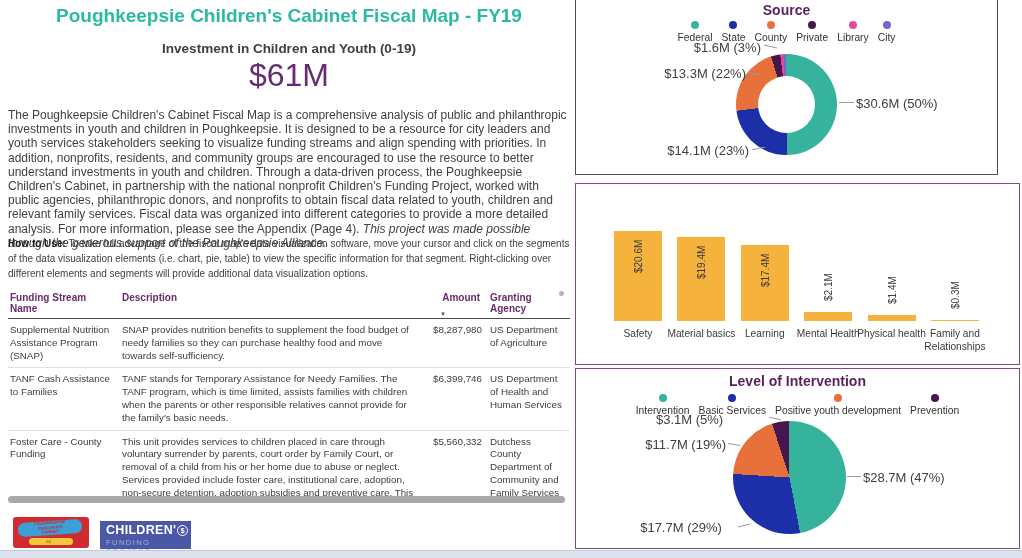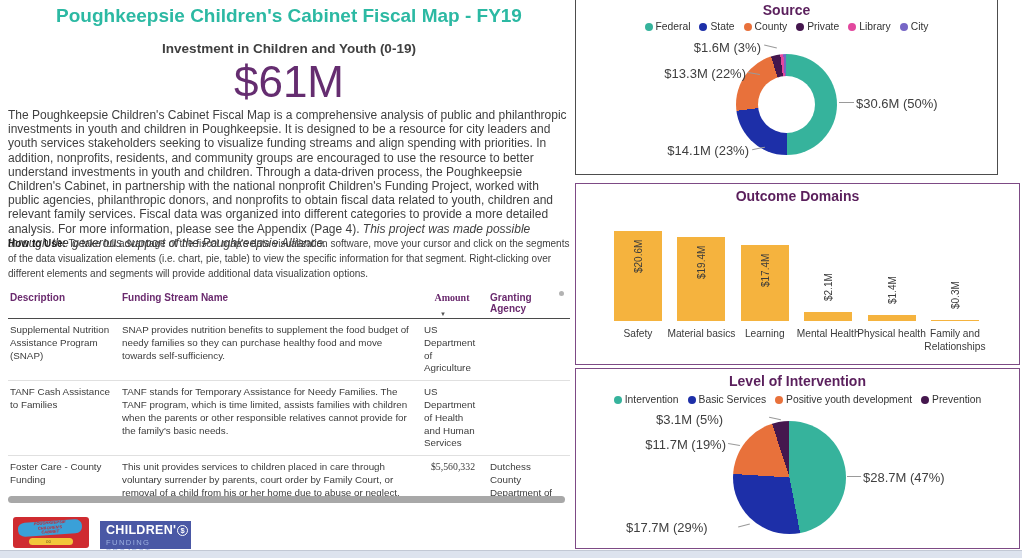--- a/index.html
+++ b/index.html
@@ -6,34 +6,34 @@
   body { font-family:"Liberation Sans", sans-serif; background:#fff; }
   .canvas { position:relative; width:1022px; height:558px; background:#fff; overflow:hidden; }
 
   
   .left { position:absolute; left:8px; top:0; width:562px; height:558px; }
   .page-title { position:absolute; top:5px; left:0; width:100%; text-align:center;
     font-size:19px; font-weight:bold; color:#2CB9A3; }
   .page-subtitle { position:absolute; top:41px; left:0; width:100%; text-align:center;
     font-size:13.5px; font-weight:bold; color:#404040; }
   .page-total { position:absolute; top:57px; left:0; width:100%; text-align:center;
-    font-size:44px; font-weight:400; color:#652D70; }
+    font-size:32px; font-weight:400; color:#652D70; }
   .intro { position:absolute; top:108px; left:0; width:562px;
     font-size:12px; line-height:14.2px; color:#3f3f3f; }
   .intro em { font-style:italic; }
   .howto { position:absolute; top:236px; left:0; width:562px;
     font-size:10px; line-height:15.2px; color:#3f3f3f; }
   .howto b { color:#222;text-align:center; }
 
   
   .table-wrap { position:absolute; top:289px; left:0; width:562px; height:208px; overflow:hidden; }
   .trow { display:grid; grid-template-columns:112px 302px 66px 82px; }
   .thead { border-bottom:1.5px solid #4a4a4a; padding-bottom:4px; }
   .thead .cell { font-size:10px; font-weight:bold; color:#6A2A6E; padding:3px 8px 0 2px; position:relative; }
-  .cell-amount { text-align:center;font-family:Liberation Serif, serif; }
+  .cell-amount { text-align:right; }
   .sort-caret { position:absolute; left:2px; bottom:-3px; font-size:6px; color:#555; line-height:6px; }
   .thead .cell-amount .sort-caret { left:auto; right:42px; }
   .tbody .trow { border-bottom:1px solid #e0e0e0; }
   .tbody .cell { font-size:9.8px; line-height:12.8px; color:#3c3c3c; padding:5px 8px 5px 2px; }
   .tbody .cell-amount { padding-right:6px; }
   .scroll-dot { position:absolute; left:559px; top:291px; width:5px; height:5px; border-radius:50%; background:#b3b3b3; }
   .hscrollbar { position:absolute; left:8px; top:496px; width:557px; height:7px;
     border-radius:4px; background:#a8a8a8; }
 
   
@@ -59,21 +59,21 @@
   .panel { position:absolute; background:#fff; }
   .panel-source { left:575px; top:-3px; width:423px; height:178px; border:1.5px solid #4d4d4d; }
   .panel-outcome { left:575px; top:183px; width:445px; height:182px; border:1.5px solid #7D4A85; }
   .panel-level { left:575px; top:368px; width:445px; height:181px; border:1.5px solid #7D4A85; }
   .chart-title { position:absolute; top:4px; left:0; width:100%; text-align:center;
     font-size:14px; font-weight:bold; color:#5A1F5C; }
   .legend { position:absolute; left:0; width:100%; display:flex; justify-content:center; gap:9px;
     font-size:10.3px; color:#333; }
   .legend-source { top:23px; }
   .legend-level { top:25px; }
-  .legend-item { display:flex; align-items:center; gap:3px; white-space:nowrap; }
+  .legend-item { display:flex; align-items:center; gap:3px; white-space:nowrap;flex-direction:column; }
   .legend-dot { width:8px; height:8px; border-radius:50%; display:inline-block; }
 
   .pie { position:absolute; border-radius:50%; }
   .pie-source { left:160px; top:56px; width:101px; height:101px; }
   .hole { position:absolute; left:50%; top:50%; width:57px; height:57px; margin:-28.5px 0 0 -28.5px;
     border-radius:50%; background:#fff; }
   .pie-level { left:157px; top:52px; width:113px; height:113px; }
 
   .callout { position:absolute; font-size:13px; color:#404040; white-space:nowrap; }
   .lead { position:absolute; height:1px; background:#9a9a9a; }
@@ -85,21 +85,21 @@
   .co-state    { left:63px;  top:145px; width:110px; text-align:right; }
   .ld-private  { left:188px; top:48px;  width:13px; transform:rotate(14deg); }
   .ld-county   { left:172px; top:75px;  width:12px; transform:rotate(10deg); }
   .ld-federal  { left:263px; top:104px; width:15px; }
   .ld-state    { left:176px; top:150px; width:13px; transform:rotate(-12deg); }
 
   
   .co-prevention   { left:80px;  top:43px;  width:110px; text-align:left; }
   .co-pyd          { left:40px;  top:68px;  width:110px; text-align:right; }
   .co-intervention { left:287px; top:101px; }
-  .co-basic        { left:50px;  top:151px; width:110px; text-align:left; }
+  .co-basic        { left:50px;  top:151px; width:110px; text-align:center; }
   .ld-prevention   { left:193px; top:49px;  width:12px; transform:rotate(12deg); }
   .ld-pyd          { left:152px; top:75px;  width:12px; transform:rotate(10deg); }
   .ld-intervention { left:271px; top:107px; width:14px; }
   .ld-basic        { left:162px; top:156px; width:12px; transform:rotate(-14deg); }
 
   
   .bars { position:absolute; left:38px; top:45px; width:365px; height:92px;
     display:flex; justify-content:space-between; }
   .bar-col { position:relative; width:48px; height:92px; }
   .bar { position:absolute; bottom:0; left:0; width:48px; }
@@ -119,35 +119,37 @@
     <div class="page-title">Poughkeepsie Children's Cabinet Fiscal Map - FY19</div>
     <div class="page-subtitle">Investment in Children and Youth (0-19)</div>
     <div class="page-total">$61M</div>
 
     <p class="intro"><span>The Poughkeepsie Children's Cabinet Fiscal Map is a comprehensive analysis of public and philanthropic investments in youth and children in Poughkeepsie. It is designed to be a resource for city leaders and youth services stakeholders seeking to visualize funding streams and align spending with priorities. In addition, nonprofits, residents, and community groups are encouraged to use the resource to better understand investments in youth and children. Through a data-driven process, the Poughkeepsie Children's Cabinet, in partnership with the national nonprofit Children's Funding Project, worked with public agencies, philanthropic donors, and nonprofits to obtain fiscal data related to youth, children and relevant family services. Fiscal data was organized into different categories to provide a more detailed analysis. For more information, please see the Appendix (Page 4). </span><em>This project was made possible through the generous support of the Poughkeepsie Alliance.</em></p>
 
     <p class="howto"><b>How to Use:</b><span> To take full advantage of the fiscal map's data visualization software, move your cursor and click on the segments of the data visualization elements (i.e. chart, pie, table) to view the specific information for that segment. Right-clicking over different elements and segments will provide additional data visualization options.</span></p>
 
     <div class="table-wrap">
       <div class="trow thead">
+        <div class="cell">Funding Stream Name</div>
         <div class="cell">Description</div>
-        <div class="cell">Funding Stream Name</div>
         <div class="cell cell-amount"><span>Amount</span><span class="sort-caret">▼</span></div>
         <div class="cell">Granting Agency</div>
       </div>
       <div class="tbody" id="table-body">
       <div class="trow">
         <div class="cell">Supplemental Nutrition Assistance Program (SNAP)</div>
         <div class="cell">SNAP provides nutrition benefits to supplement the food budget of needy families so they can purchase healthy food and move towards self-sufficiency.</div>
+        <div class="cell cell-amount">$8,287,980</div>
         <div class="cell">US Department of Agriculture</div>
       </div>
 
       <div class="trow">
         <div class="cell">TANF Cash Assistance to Families</div>
         <div class="cell">TANF stands for Temporary Assistance for Needy Families. The TANF program, which is time limited, assists families with children when the parents or other responsible relatives cannot provide for the family's basic needs.</div>
+        <div class="cell cell-amount">$6,399,746</div>
         <div class="cell">US Department of Health and Human Services</div>
       </div>
 
       <div class="trow">
         <div class="cell">Foster Care - County Funding</div>
         <div class="cell">This unit provides services to children placed in care through voluntary surrender by parents, court order by Family Court, or removal of a child from his or her home due to abuse or neglect. Services provided include foster care, institutional care, adoption, non-secure detention, adoption subsidies and preventive care. This also includes Committee on Special Education school placements.</div>
         <div class="cell cell-amount">$5,560,332</div>
         <div class="cell">Dutchess County Department of Community and Family Services</div>
       </div>
 
@@ -211,21 +213,20 @@
     <div class="callout co-county">$13.3M (22%)</div>
     <div class="callout co-federal">$30.6M (50%)</div>
     <div class="callout co-state">$14.1M (23%)</div>
     <div class="lead ld-private"></div>
     <div class="lead ld-county"></div>
     <div class="lead ld-federal"></div>
     <div class="lead ld-state"></div>
   </div>
 
   <div class="panel panel-outcome">
-    <div class="chart-title">Outcome Domains</div>
     <div class="bars">
         <div class="bar-col">
           <div class="bar" style="height: 89.61px; background: rgb(245, 179, 62);"></div>
           <div class="bar-label" style="top: 6.39px;">$20.6M</div>
           <div class="bar-cat">Safety</div>
         </div>
         <div class="bar-col">
           <div class="bar" style="height: 84.39px; background: rgb(245, 179, 62);"></div>
           <div class="bar-label" style="top: 11.61px;">$19.4M</div>
           <div class="bar-cat">Material basics</div>

